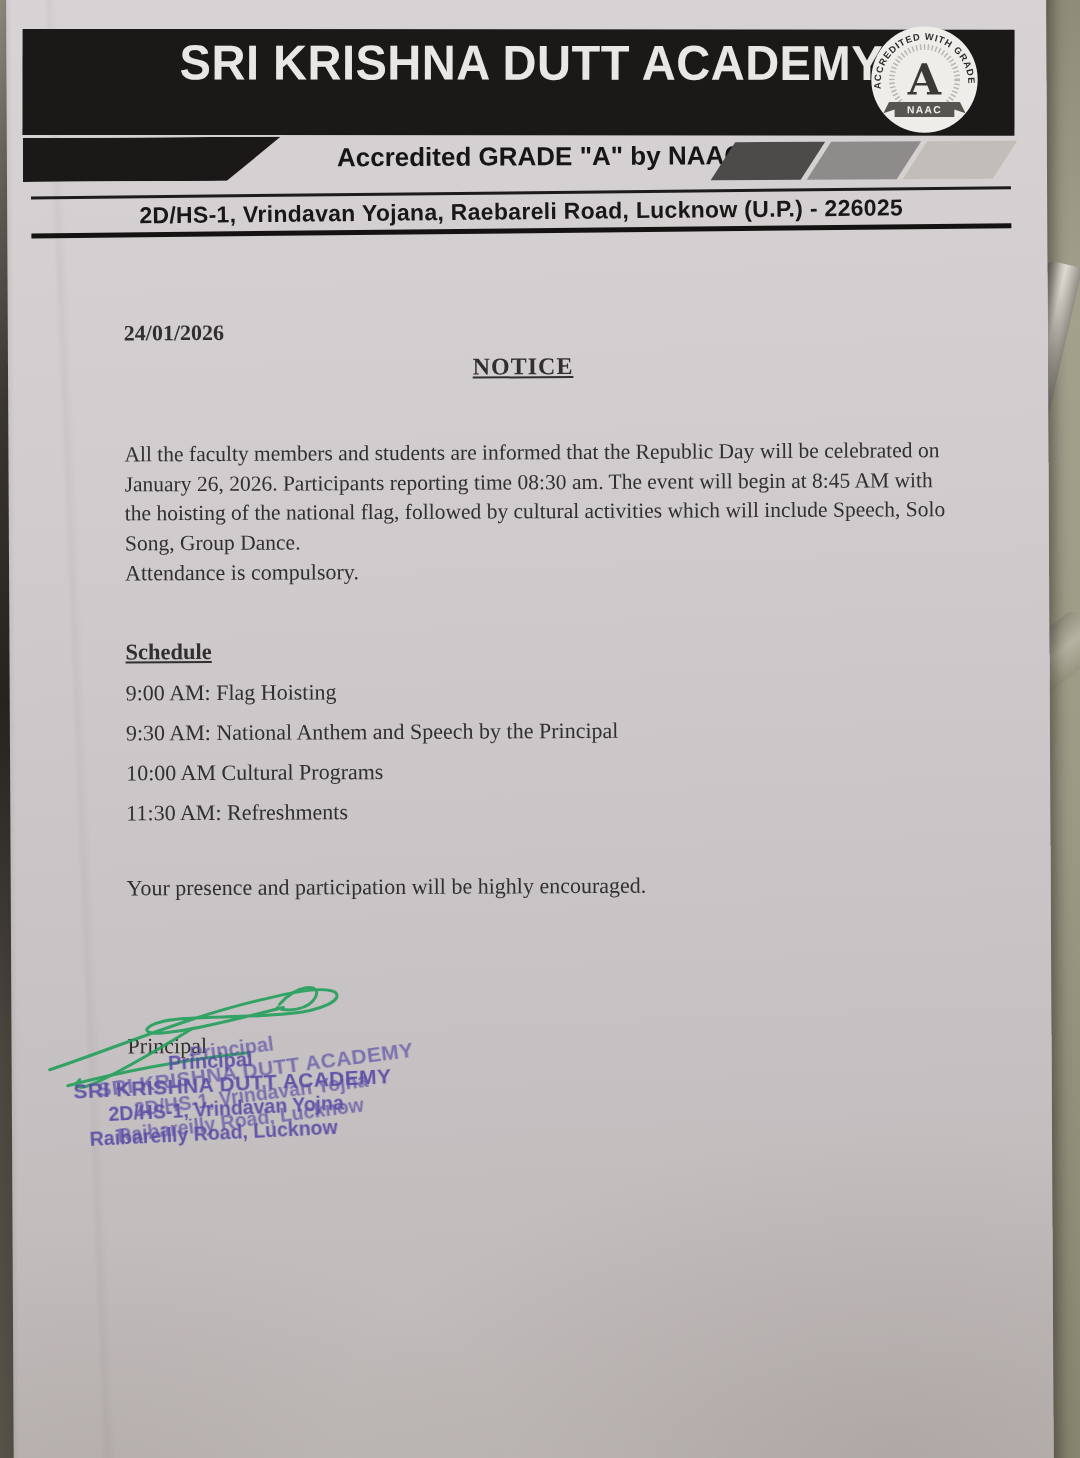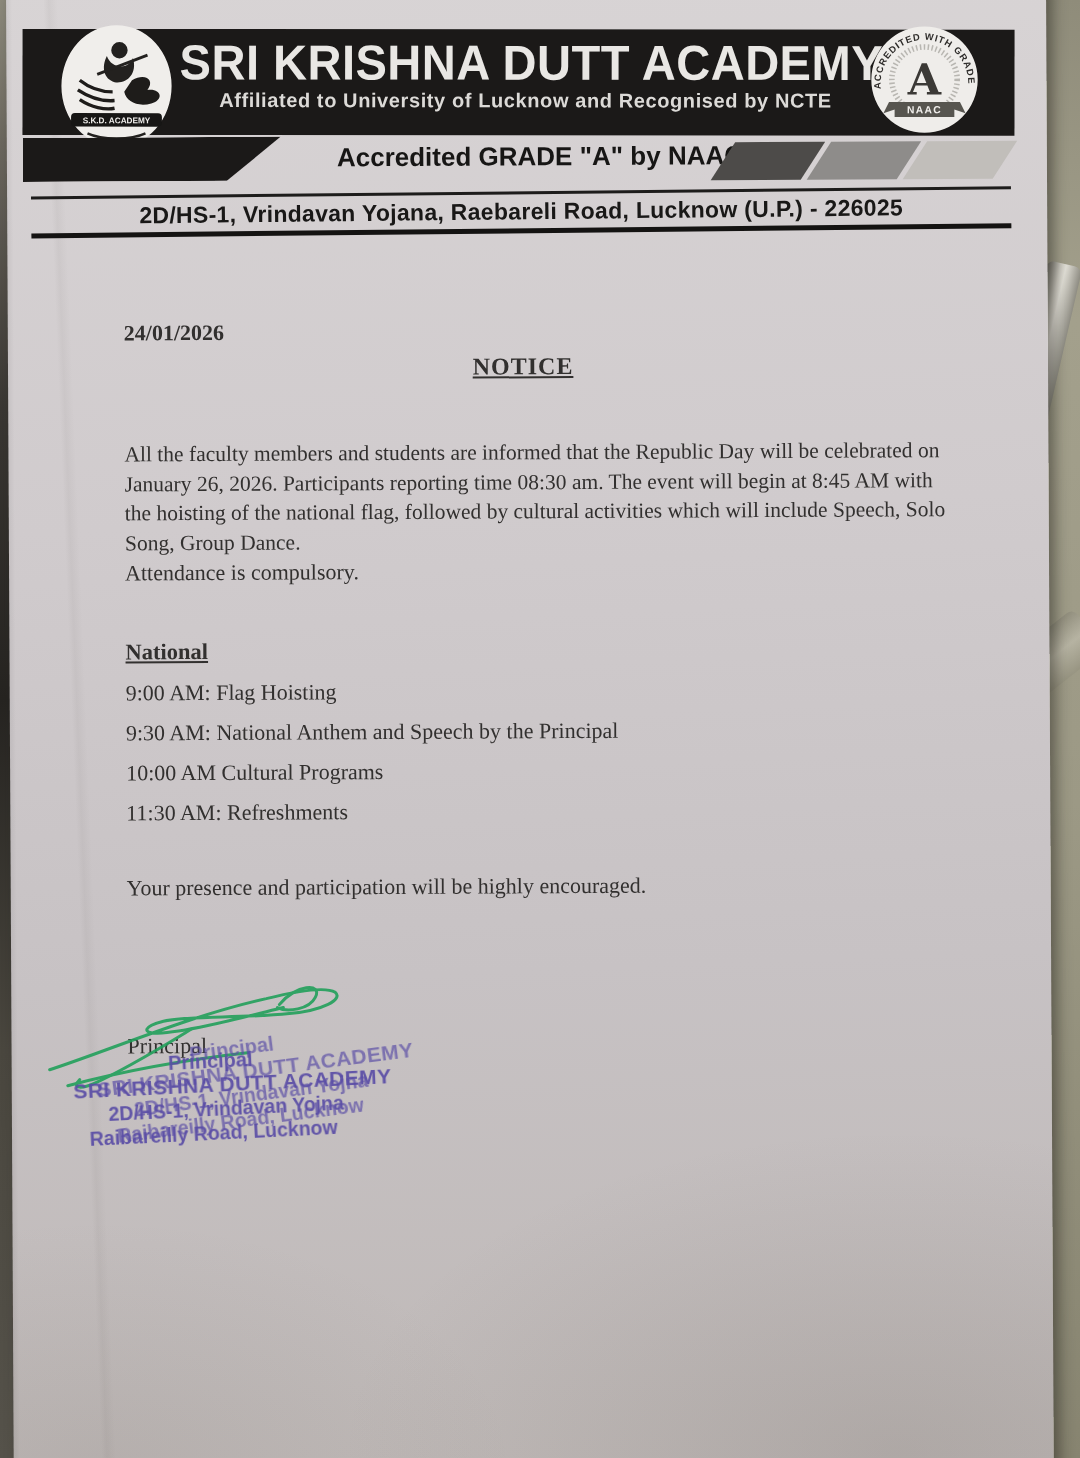--- a/index.html
+++ b/index.html
@@ -78,35 +78,21 @@
 
   <div class="bg-left"></div>
   <div class="bg-right">
     <div class="pipe pipe1" style="position:absolute;left:2px;"></div>
     <div class="pipe pipe2" style="position:absolute;left:-6px;"></div>
   </div>
 
   <div class="paper">
 
     <div class="banner">
-      <div class="logo">
-        <svg viewBox="0 0 120 132" width="116" height="130">
-          <ellipse cx="60" cy="64" rx="57" ry="63" fill="#f0eeeb"></ellipse>
-          <circle cx="63" cy="27" r="8.5" fill="#23211f"></circle>
-          <path d="M50,33 C55,47 73,47 77,35 C82,52 70,62 58,60 C47,57 44,45 50,33 Z" fill="#23211f"></path>
-          <path d="M40,52 L92,32" stroke="#23211f" stroke-width="3" fill="none"></path>
-          <path d="M76,58 C90,50 100,58 92,68 C106,66 110,78 96,82 C82,86 70,80 68,70 Z" fill="#1e1c1a"></path>
-          <path d="M22,58 C32,66 44,70 56,70 M20,68 C32,76 46,80 58,79 M22,78 C34,86 48,89 58,87" stroke="#1e1c1a" stroke-width="3.5" fill="none"></path>
-          <rect x="13" y="92" width="94" height="14" rx="4" fill="#171615"></rect>
-          <text x="60" y="102.5" text-anchor="middle" font-family="Liberation Sans, sans-serif" font-size="8.5" font-weight="bold" fill="#f0eeeb">S.K.D. ACADEMY</text>
-          <path d="M30,113 C45,120 75,120 90,113" stroke="#23211f" stroke-width="2.5" fill="none"></path>
-        </svg>
-      </div>
       <div class="banner-title">SRI KRISHNA DUTT ACADEMY</div>
-      <div class="banner-sub">Affiliated to University of Lucknow and Recognised by NCTE</div>
       <div class="badge">
         <svg viewBox="0 0 120 120" width="112" height="112">
           <circle cx="60" cy="60" r="57" fill="#efedea"></circle>
           <circle cx="60" cy="60" r="35" fill="none" stroke="#8a8882" stroke-width="6" stroke-dasharray="1.6 2.6" opacity=".55"></circle>
           <defs>
               <path id="arcTop" d="M14,74 A47,47 0 1 1 106,74"></path>
             </defs>
           <text font-family="Liberation Sans, sans-serif" font-size="10" font-weight="bold" fill="#2e2c2a" letter-spacing="1">
             <textPath href="#arcTop" startOffset="4">ACCREDITED WITH GRADE</textPath>
           </text>
@@ -128,21 +114,21 @@
       <div class="address-text">2D/HS-1, Vrindavan Yojana, Raebareli Road, Lucknow (U.P.) - 226025</div>
       <div class="rule-bottom"></div>
     </div>
 
     <div class="txt date">24/01/2026</div>
     <div class="txt notice-title-row">
       <span>NOTICE</span>
     </div>
     <div class="txt para">All the faculty members and students are informed that the Republic Day will be celebrated on January 26, 2026. Participants reporting time 08:30 am. The event will begin at 8:45 AM with the hoisting of the national flag, followed by cultural activities which will include Speech, Solo Song, Group Dance.</div>
     <div class="txt attendance">Attendance is compulsory.</div>
-    <div class="txt sched-head">National</div>
+    <div class="txt sched-head">Schedule</div>
     <div class="txt sched-list">
       <div>9:00 AM: Flag Hoisting</div>
       <div>9:30 AM: National Anthem and Speech by the Principal</div>
       <div>10:00 AM Cultural Programs</div>
       <div>11:30 AM: Refreshments</div>
     </div>
     <div class="txt closing">Your presence and participation will be highly encouraged.</div>
     <div class="txt principal">Principal</div>
 
     <div class="signature">

